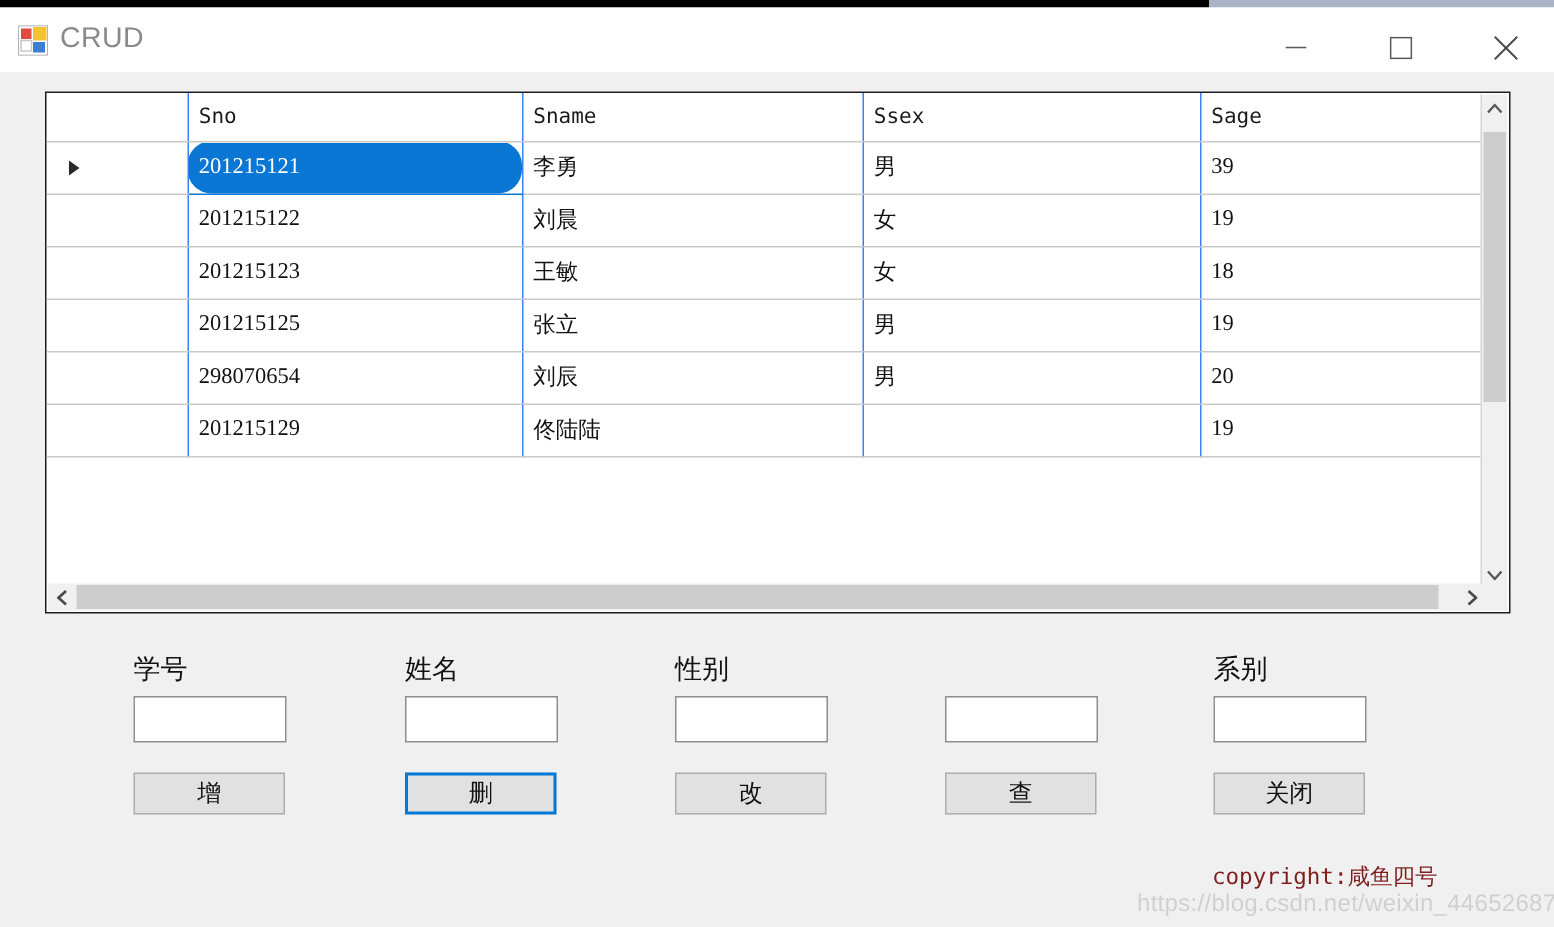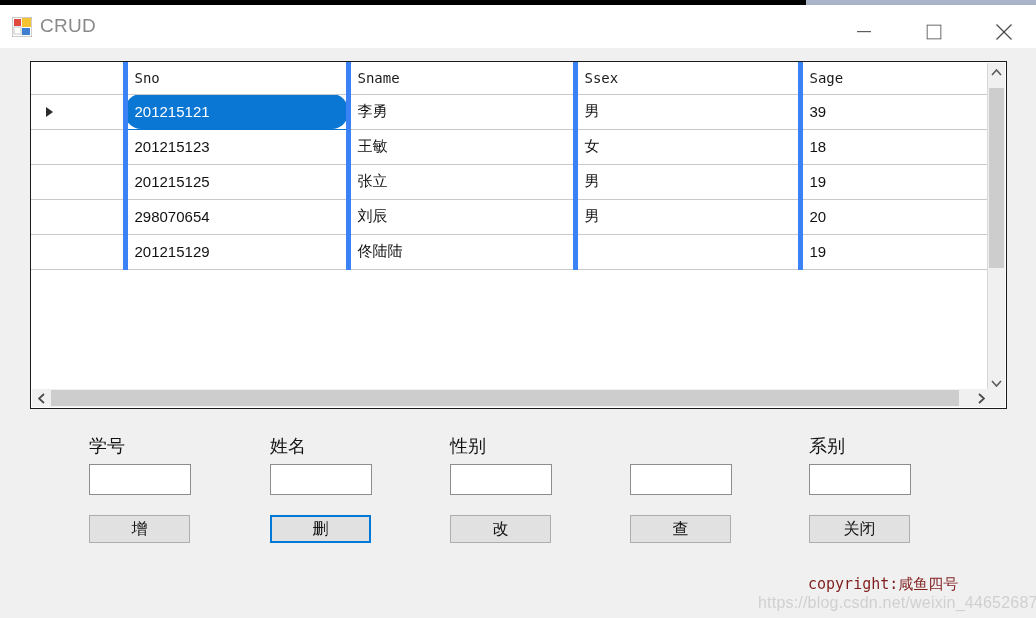--- a/index.html
+++ b/index.html
@@ -29,28 +29,28 @@
   
   .form-surface{position:absolute;left:0;top:48px;width:1036px;height:570px;background:#f0f0f0;}
 
   
   .grid-wrap{position:absolute;left:30px;top:13px;width:977px;height:348px;
     background:#ffffff;border:1px solid #1c1c1c;box-sizing:border-box;overflow:hidden;}
   .grid-inner{position:absolute;left:0;top:0;right:0;bottom:0;overflow:hidden;}
 
   table.grid{border-collapse:collapse;table-layout:fixed;width:958px;}
   table.grid td,table.grid th{
-    border-right:5px solid #3b82f6;border-bottom:1px solid #c9c9c9;
+    border-right:1px solid #3b82f6;border-bottom:1px solid #c9c9c9;
     padding:0 0 0 7px;text-align:left;vertical-align:middle;overflow:hidden;white-space:nowrap;
     box-sizing:border-box;background:#ffffff;
   }
   table.grid th{height:32px;font-weight:normal;font-size:14px;
     font-family:"DejaVu Sans Mono","Liberation Mono",monospace;color:#1a1a1a;}
   table.grid td{height:35px;font-size:15px;color:#111;
-    font-family:Liberation Sans, sans-serif;border-radius:16px;}
+    font-family:Liberation Serif, serif;border-radius:16px;}
   .c-rowhdr{width:94px;padding:0 !important;}
   .c-sno{width:223px;}
   .c-sname{width:227px;}
   .c-ssex{width:225px;}
   .c-sage{width:189px;border-right:none !important;}
   tr.row-sel td.c-sno,tr.row-sel td.c-sname,tr.row-sel td.c-ssex,tr.row-sel td.c-sage{
     background:#0b77d4;color:#ffffff;border-bottom-color:#0b77d4;}
   tr.row-sel td.c-sno{background:#0b77d4;}
   tr.row-sel td.c-sname,tr.row-sel td.c-ssex,tr.row-sel td.c-sage{background:#ffffff;color:#111;border-bottom-color:#c9c9c9;}
   .rowptr{position:relative;width:94px;height:100%;}
@@ -164,20 +164,29 @@
                 </td>
                 <td class="c-sno">201215121</td>
                 <td class="c-sname">李勇</td>
                 <td class="c-ssex">男</td>
                 <td class="c-sage">39</td>
               </tr>
               <tr>
                 <td class="c-rowhdr">
                   <div class="rowptr"></div>
                 </td>
+                <td class="c-sno">201215122</td>
+                <td class="c-sname">刘晨</td>
+                <td class="c-ssex">女</td>
+                <td class="c-sage">19</td>
+              </tr>
+              <tr>
+                <td class="c-rowhdr">
+                  <div class="rowptr"></div>
+                </td>
                 <td class="c-sno">201215123</td>
                 <td class="c-sname">王敏</td>
                 <td class="c-ssex">女</td>
                 <td class="c-sage">18</td>
               </tr>
               <tr>
                 <td class="c-rowhdr">
                   <div class="rowptr"></div>
                 </td>
                 <td class="c-sno">201215125</td>

